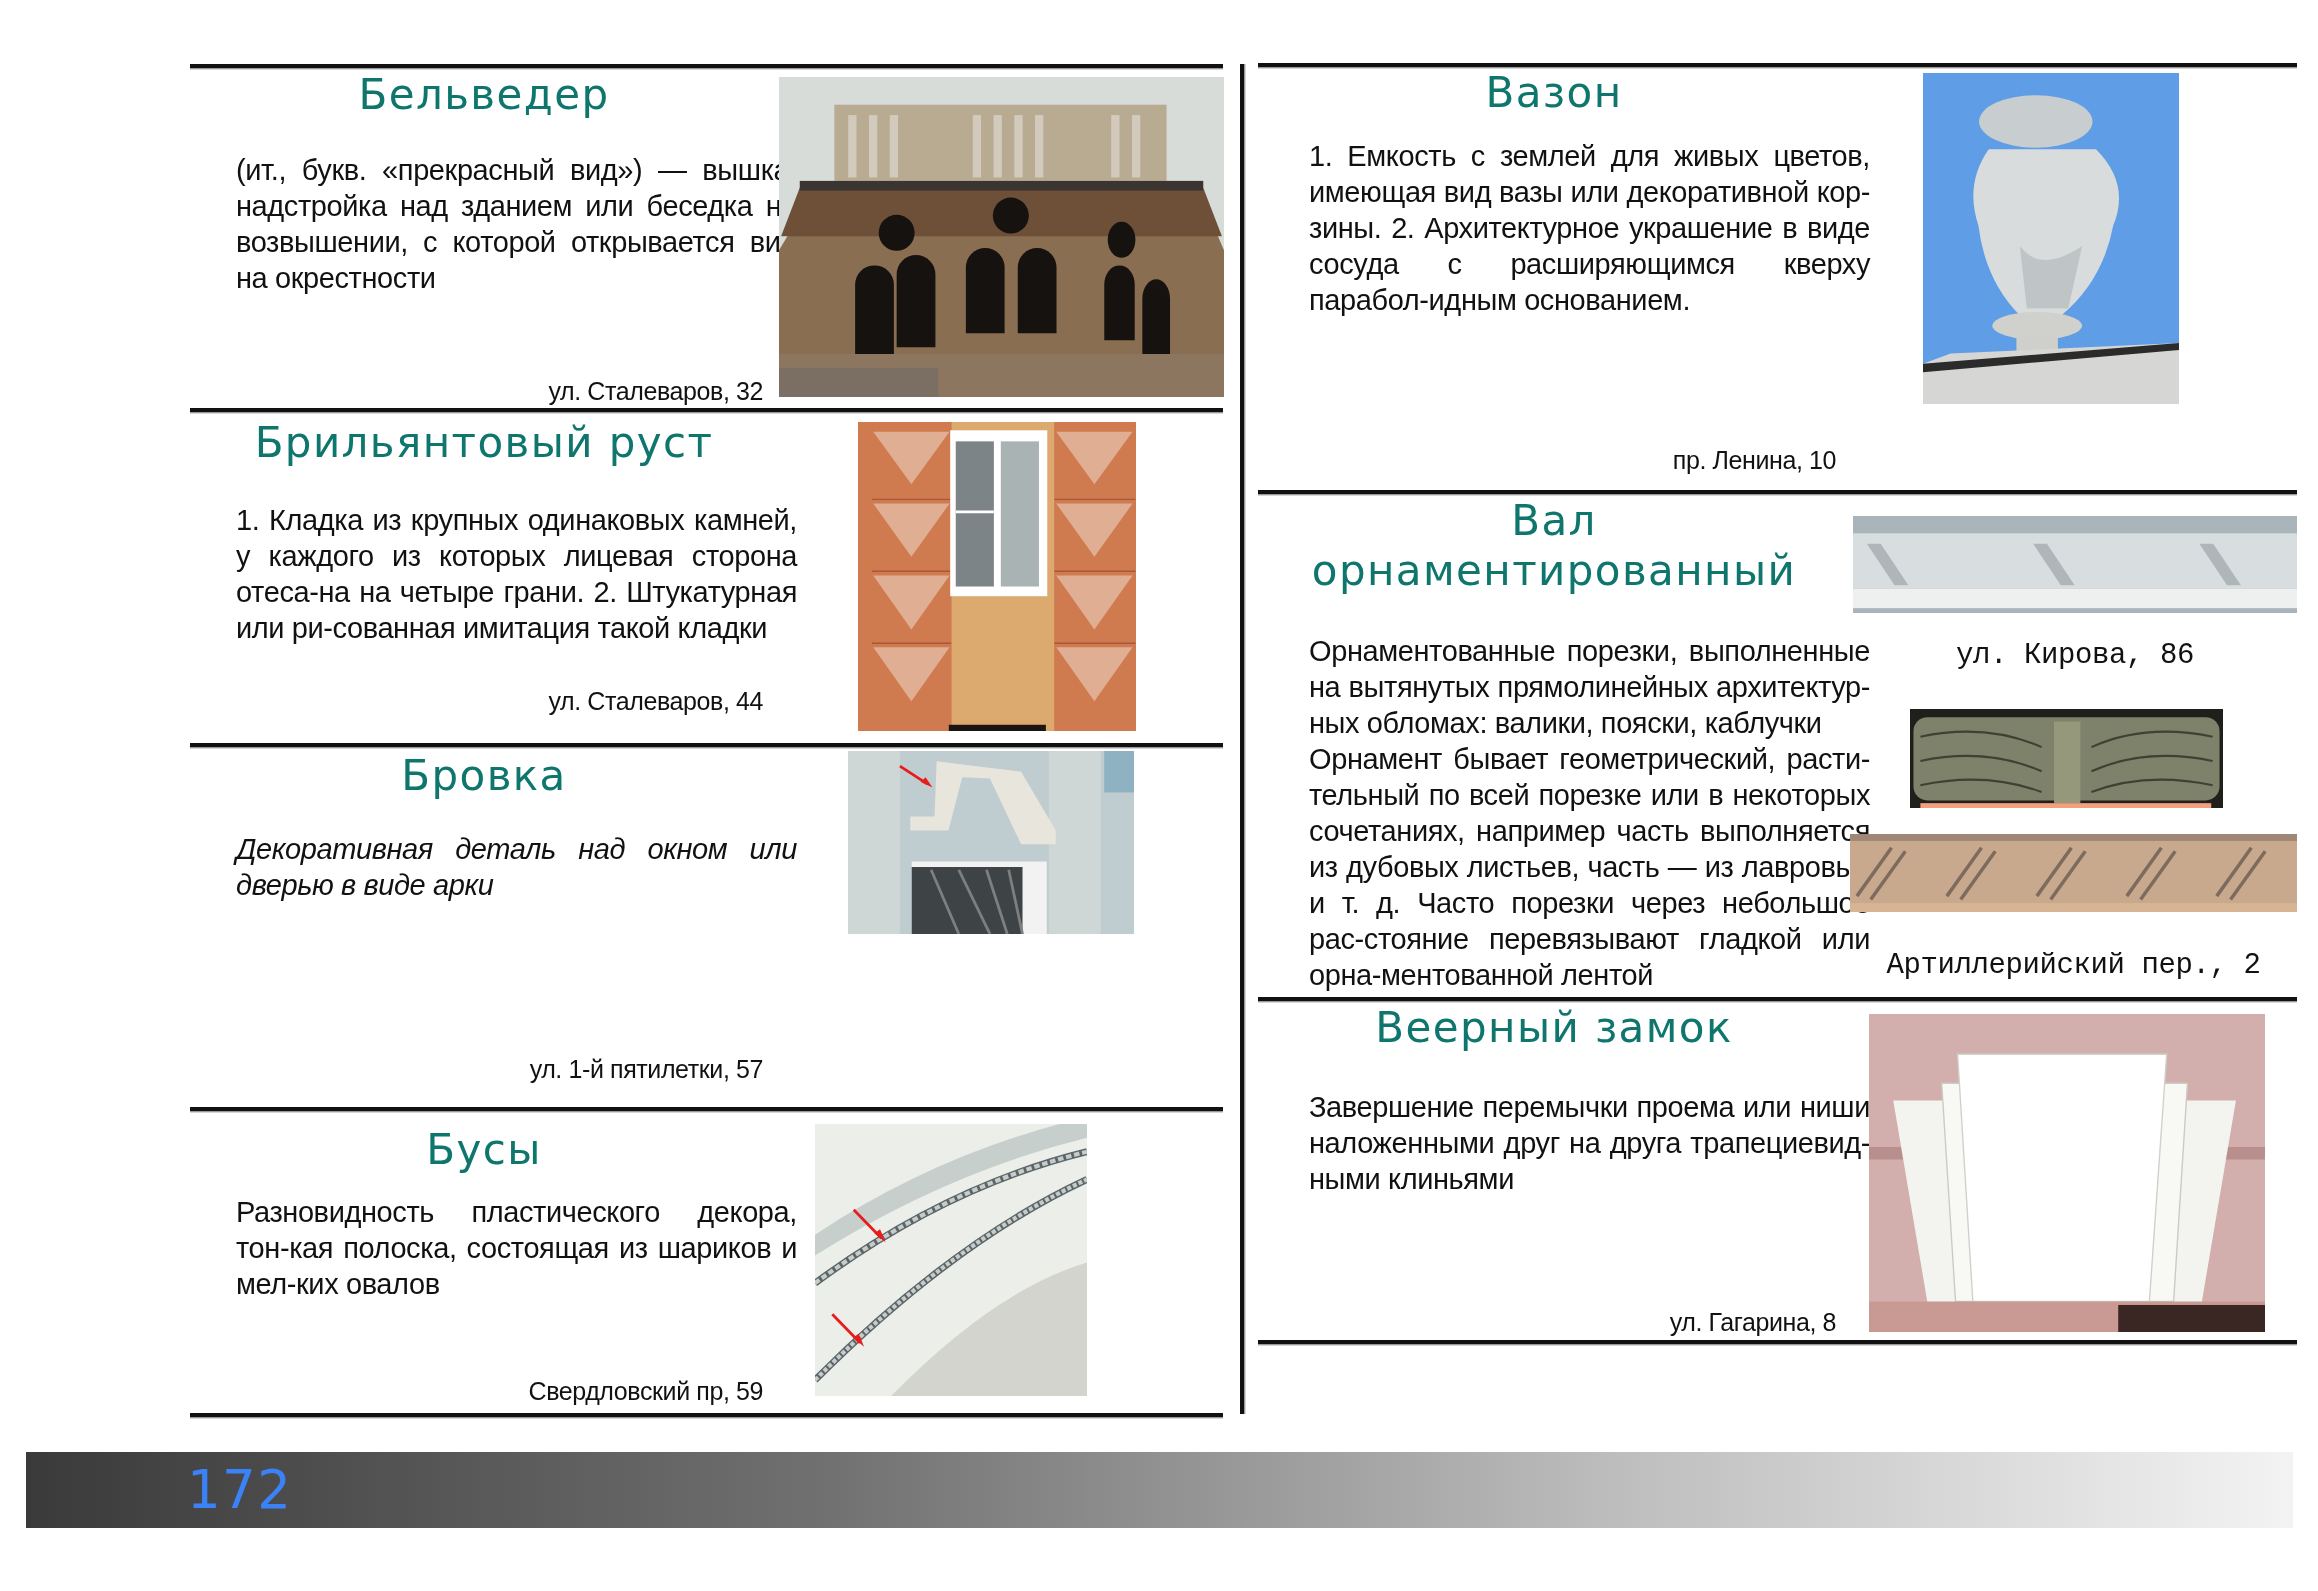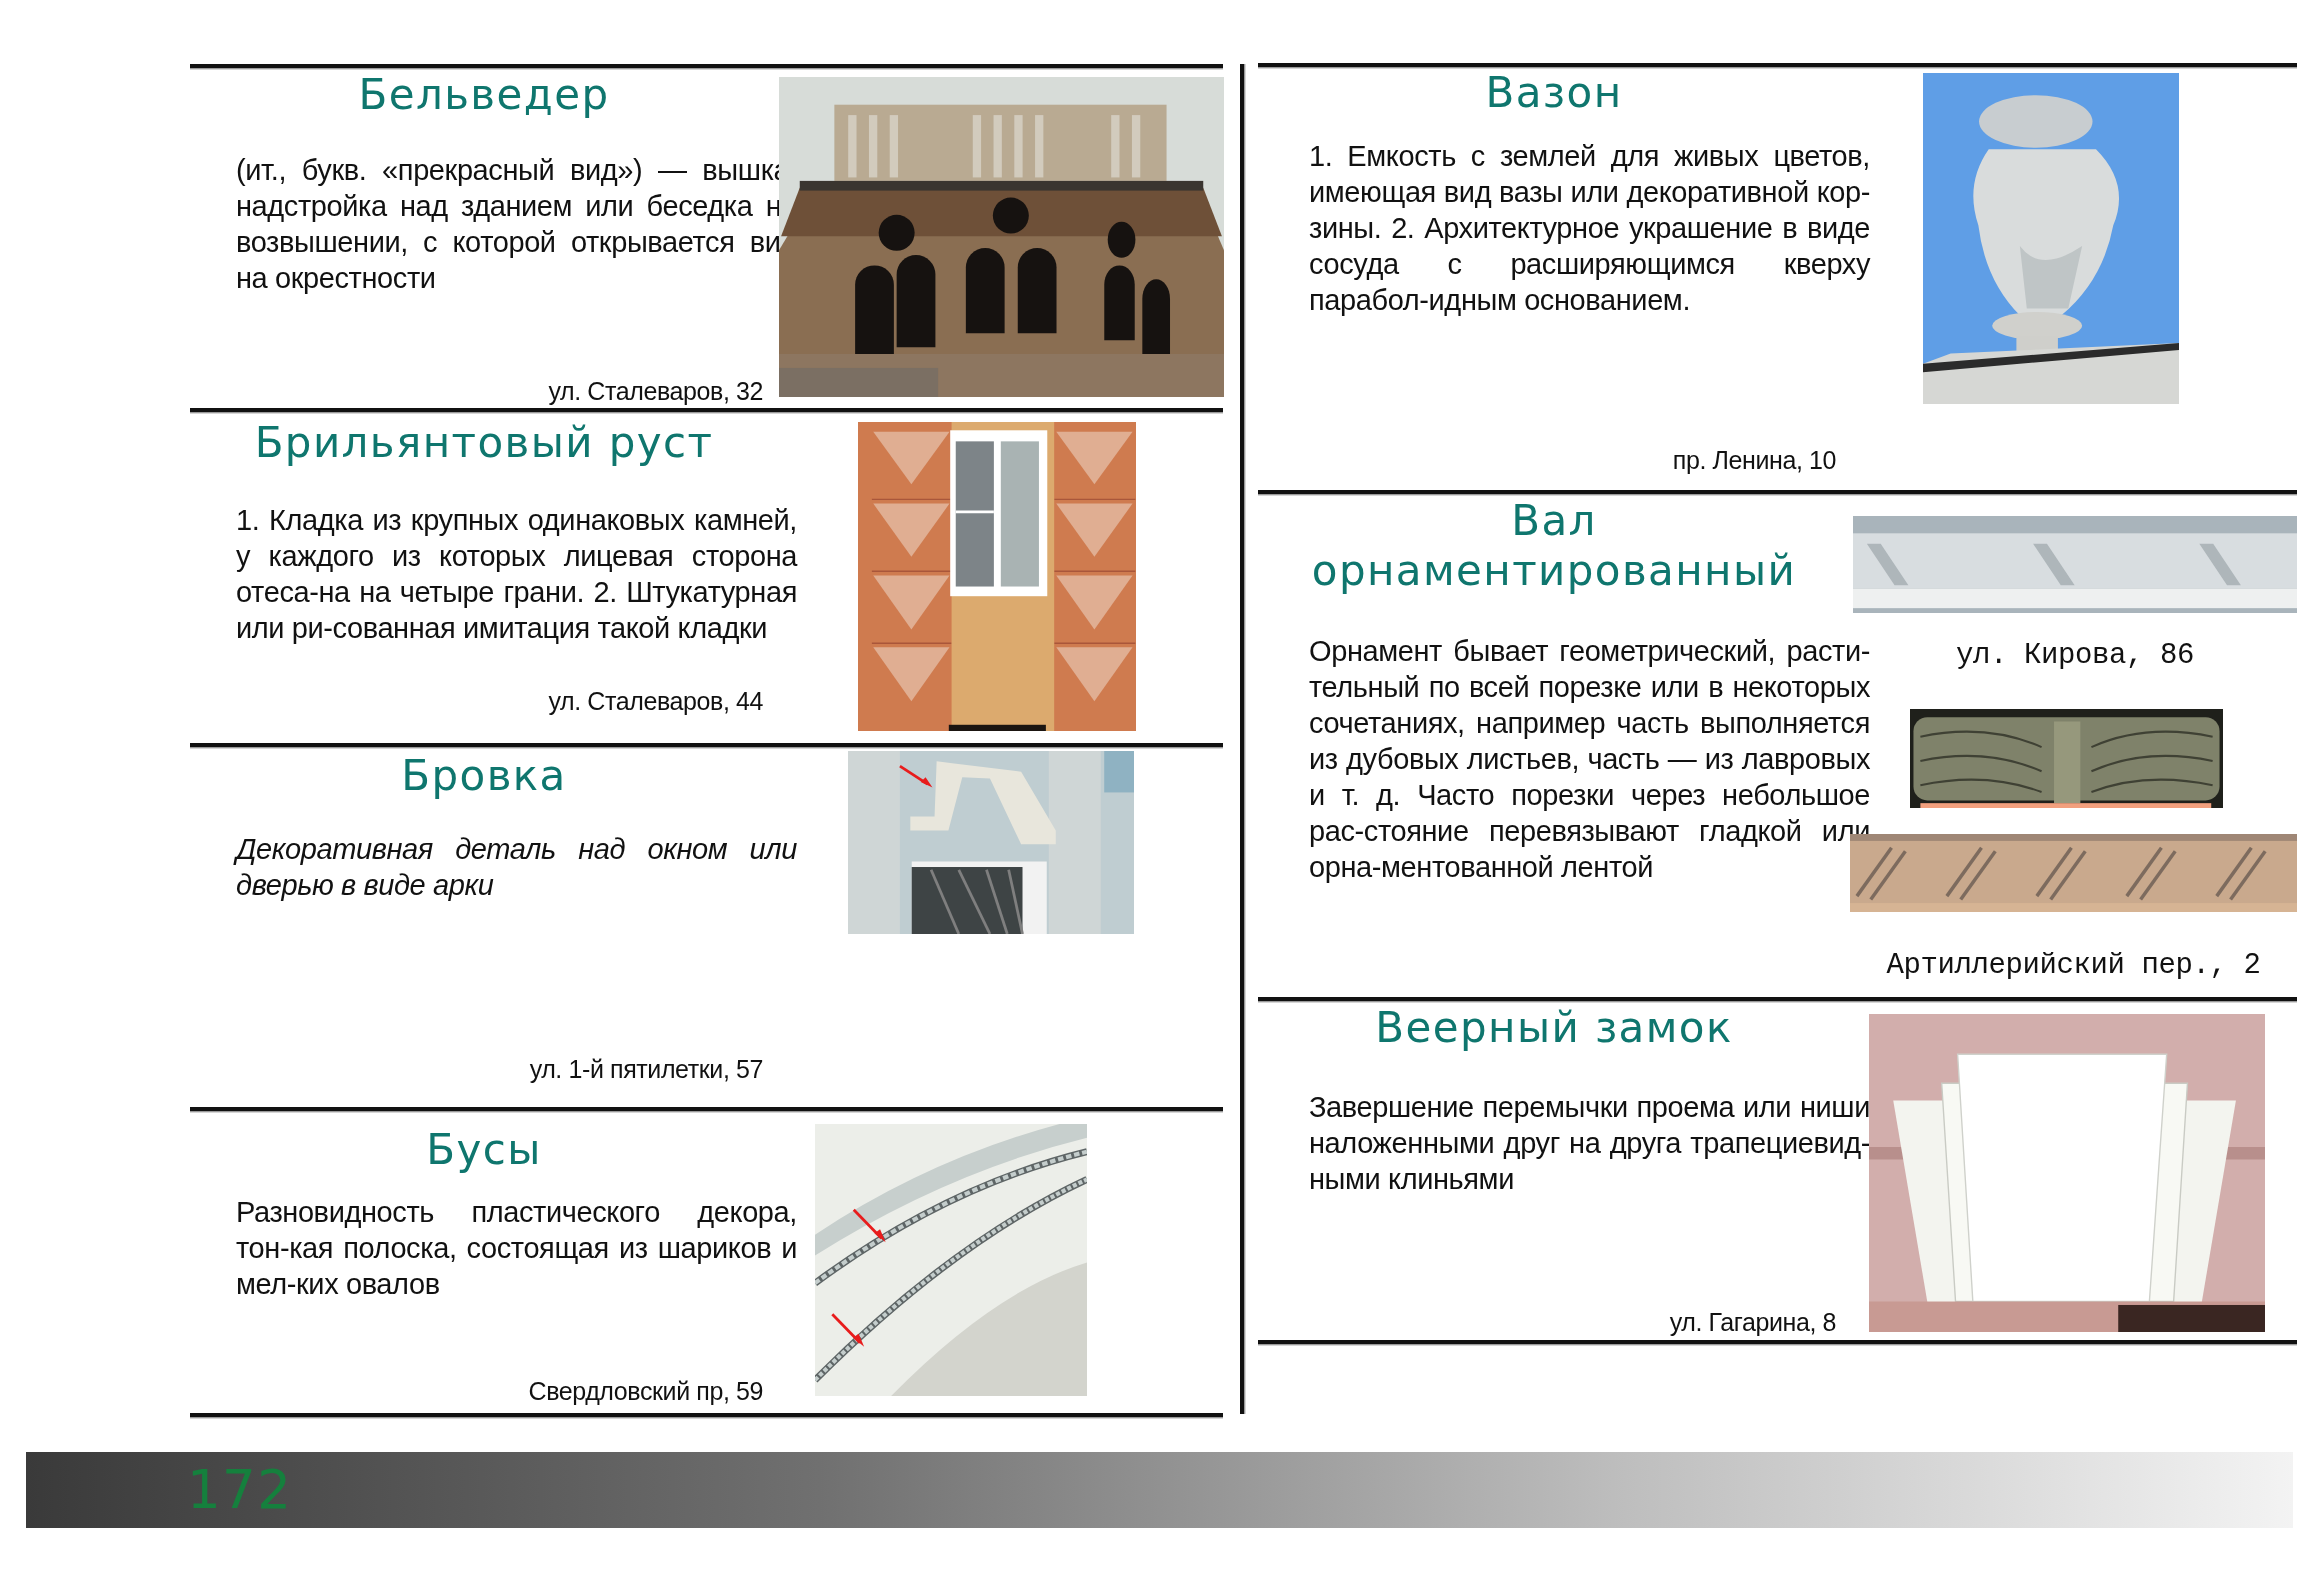--- a/index.html
+++ b/index.html
@@ -14,21 +14,21 @@
           letter-spacing:-0.4px;margin-left:33px; }
   .body p { margin:0; }
   .addr { position:absolute; text-align:right; font-family:"Liberation Sans", sans-serif;
           font-size:25px; line-height:35px; letter-spacing:-0.4px; }
   .caption { position:absolute; text-align:center; font-family:Liberation Mono, monospace;
              font-size:29px; line-height:35px; letter-spacing:-0.4px; }
   .photo { position:absolute; overflow:hidden; }
   .footer { position:absolute; left:26px; top:1452px; width:2267px; height:76px;
             background:linear-gradient(to right,#3a3a3a 0%,#707070 35%,#bdbdbd 70%,#f3f3f3 100%); }
   .pagenum { position:absolute; left:187px; top:1458px; font-family:"DejaVu Sans", sans-serif;
-             font-size:53px; line-height:64px; color:#15803d; font-weight:normal; letter-spacing:1.4px; }
+             font-size:53px; line-height:64px; color:#3b82f6; font-weight:normal; letter-spacing:1.4px; }
   svg { display:block; width:100%; height:100%; }
 </style>
 </head>
 <body>
 
 <div class="rule" style="left:190px;top:64px;width:1033px;"></div>
 <div class="rule" style="left:190px;top:408px;width:1033px;"></div>
 <div class="rule" style="left:190px;top:743px;width:1033px;"></div>
 <div class="rule" style="left:190px;top:1107px;width:1033px;"></div>
 <div class="rule" style="left:190px;top:1413px;width:1033px;"></div>
@@ -185,20 +185,21 @@
       <polygon points="40,405 370,390 370,478 0,478 0,420" fill="#d6d7d4"></polygon>
       <polygon points="0,420 370,390 370,400 0,432" fill="#2b2b2b"></polygon>
     </svg>
   </div>
 </div>
 
 <div>
   <div class="title" style="left:1267px;top:497px;width:574px;">Вал</div>
   <div class="title" style="left:1267px;top:547px;width:574px;">орнаментированный</div>
   <div class="body" style="left:1276px;top:633px;width:561px;">
+    <p>Орнаментованные порезки, выполненные на вытянутых прямолинейных архитектур-ных обломах: валики, пояски, каблучки</p>
     <p>Орнамент бывает геометрический, расти-тельный по всей порезке или в некоторых сочетаниях, например часть выполняется из дубовых листьев, часть — из лавровых и т. д. Часто порезки через небольшое рас-стояние перевязывают гладкой или орна-ментованной лентой</p>
   </div>
   <div class="photo" style="left:1853px;top:516px;width:444px;height:97px;">
     <svg viewBox="0 0 641 140" preserveAspectRatio="none">
       <rect width="641" height="140" fill="#a9b4bb"></rect>
       <rect x="0" y="25" width="641" height="80" fill="#d8dde0"></rect>
       <g fill="#aeb6ba">
         <polygon points="20,40 60,100 80,100 40,40"></polygon>
           <polygon points="260,40 300,100 320,100 280,40"></polygon>
         <polygon points="500,40 540,100 560,100 520,40"></polygon>

